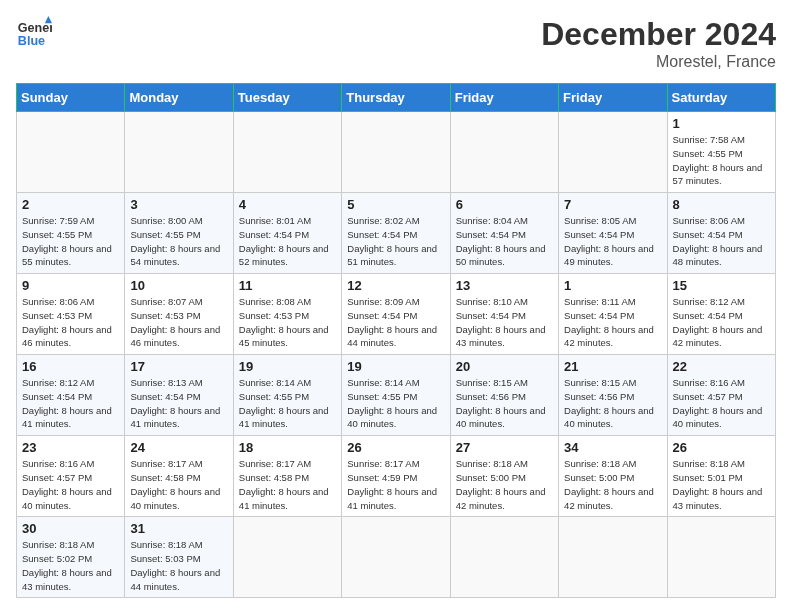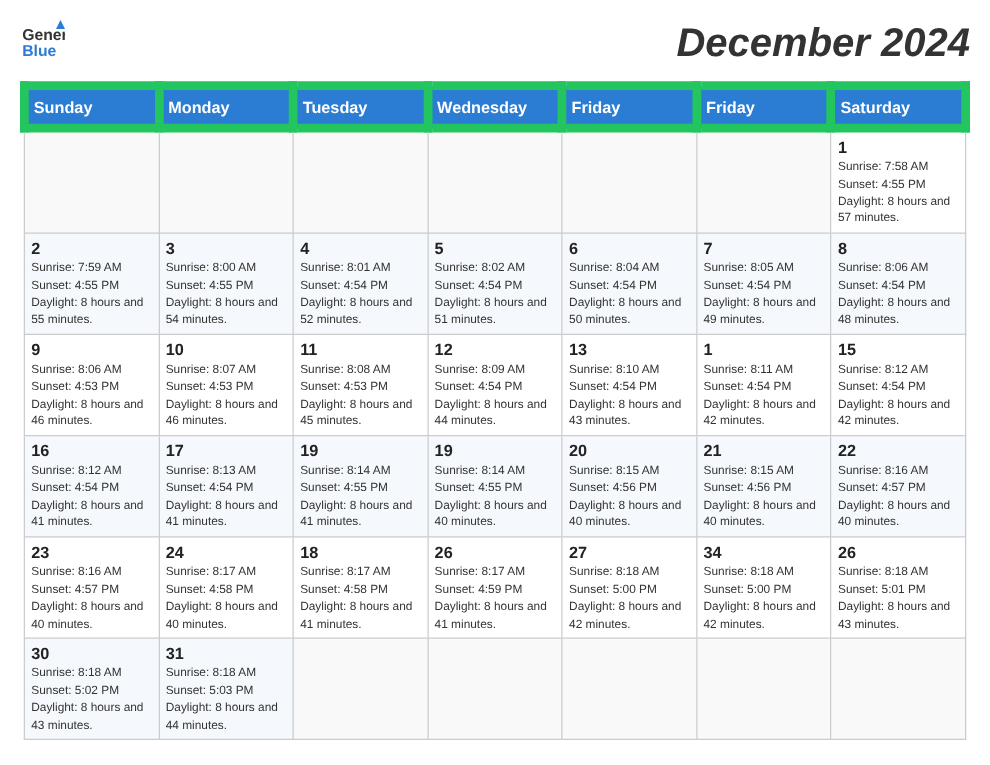--- a/index.html
+++ b/index.html
@@ -20,21 +20,20 @@
       display: flex;
       align-items: center;
       gap: 4px;
     }
     .logo-icon {
       width: 36px;
       height: 36px;
     }
     .title-area {
       text-align: right;
-      font-style: italic;
     }
     .month-title {
       font-size: 32px;
       font-weight: bold;
       color: #333;
     }
     .location-title {
       font-size: 16px;
       color: #555;
     }
@@ -43,21 +42,21 @@
       border-collapse: collapse;
       table-layout: fixed;
     }
     .calendar-table th {
       background-color: #2b7cd3;
       color: #fff;
       font-size: 13px;
       font-weight: bold;
       padding: 6px 4px;
       text-align: left;
-      border: 7px solid #22c55e;
+      border: 1px solid #22c55e;
     }
     .calendar-table td {
       vertical-align: top;
       border: 1px solid #ccc;
       padding: 4px 5px;
       font-size: 10px;
       color: #333;
       background: #fff;
       height: 80px;
     }
@@ -86,30 +85,31 @@
 <div class="header-area">
   <div class="logo">
     <svg class="logo-icon" viewBox="0 0 40 40">
       <text x="2" y="18" font-size="14" font-weight="bold" fill="#333">General</text>
       <text x="2" y="32" font-size="14" font-weight="bold" fill="#2b7cd3">Blue</text>
       <polygon points="32,8 40,8 36,0" fill="#2b7cd3"></polygon>
     </svg>
   </div>
   <div class="title-area">
     <div class="month-title">December 2024</div>
+    <div class="location-title">Morestel, France</div>
   </div>
 </div>
 
 <table class="calendar-table">
   <thead>
     <tr id="days-header">
         <th>Sunday</th>
         <th>Monday</th>
         <th>Tuesday</th>
-        <th>Wednesday</th>
+        <th>Thursday</th>
         <th>Friday</th>
         <th>Friday</th>
         <th>Saturday</th>
       </tr>
   </thead>
   <tbody id="calendar-body">
       <tr>
         <td class="empty-cell"></td>
         <td class="empty-cell"></td>
         <td class="empty-cell"></td>

